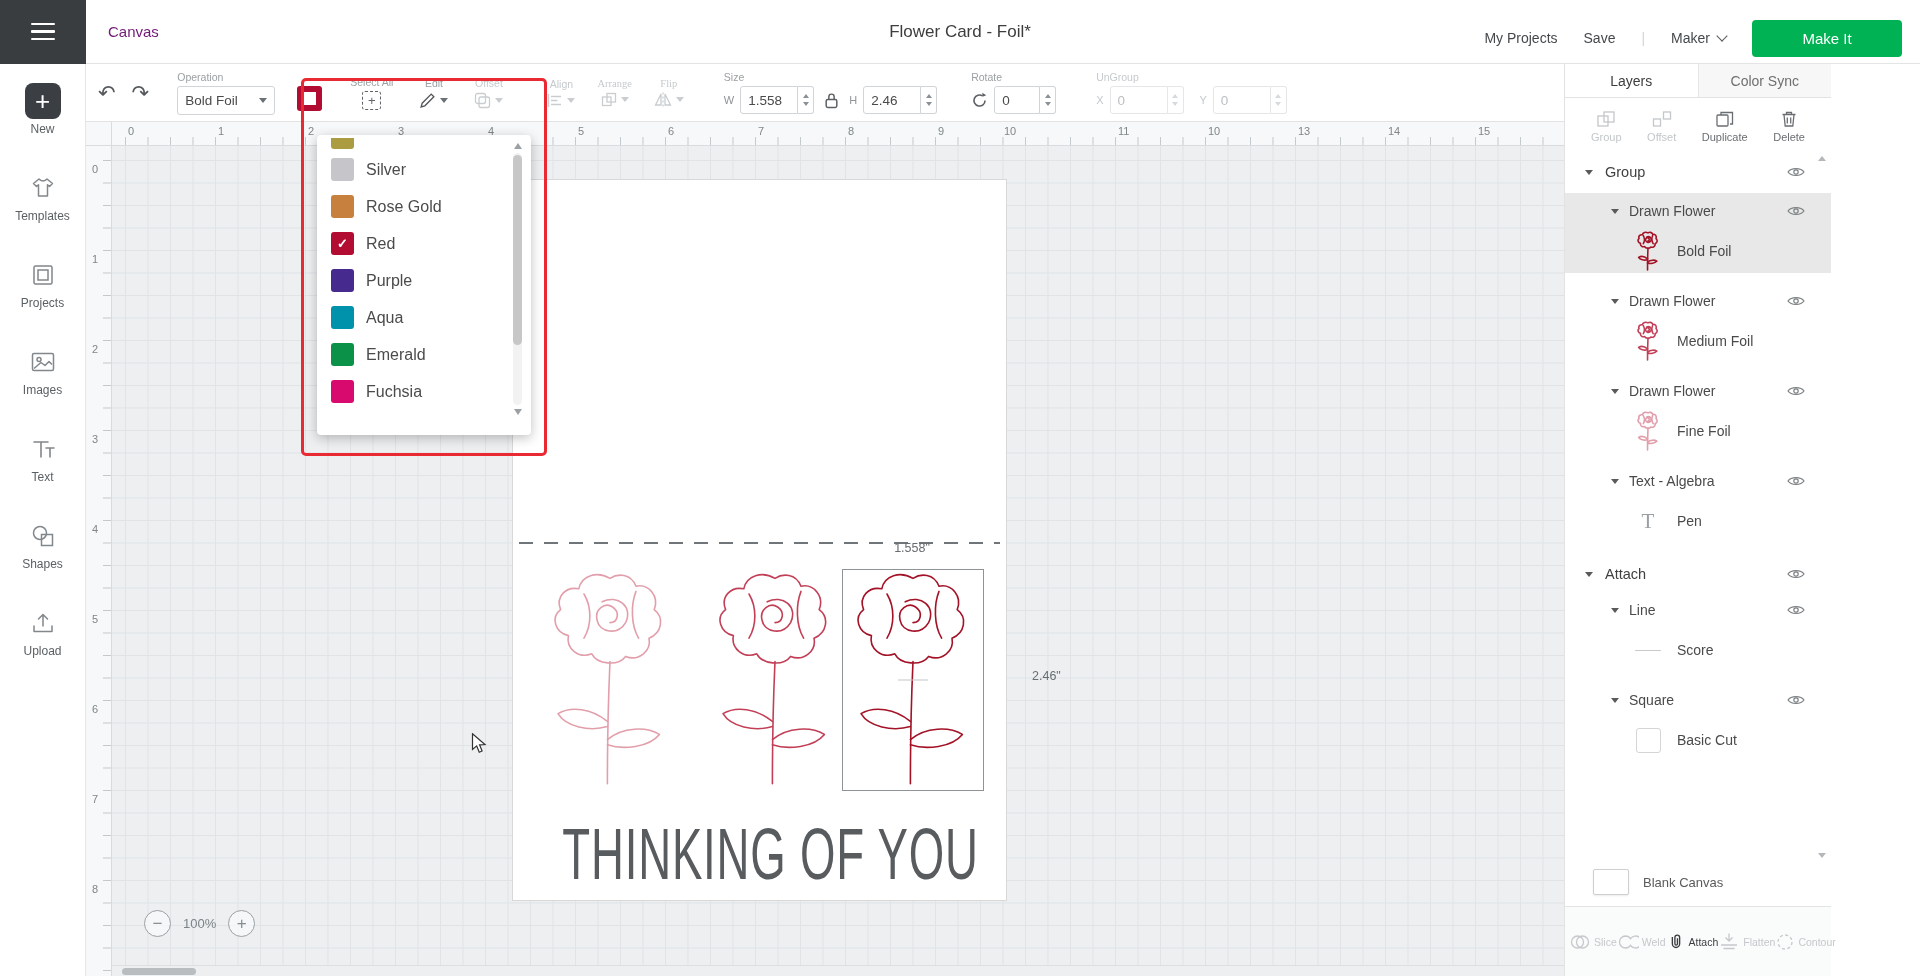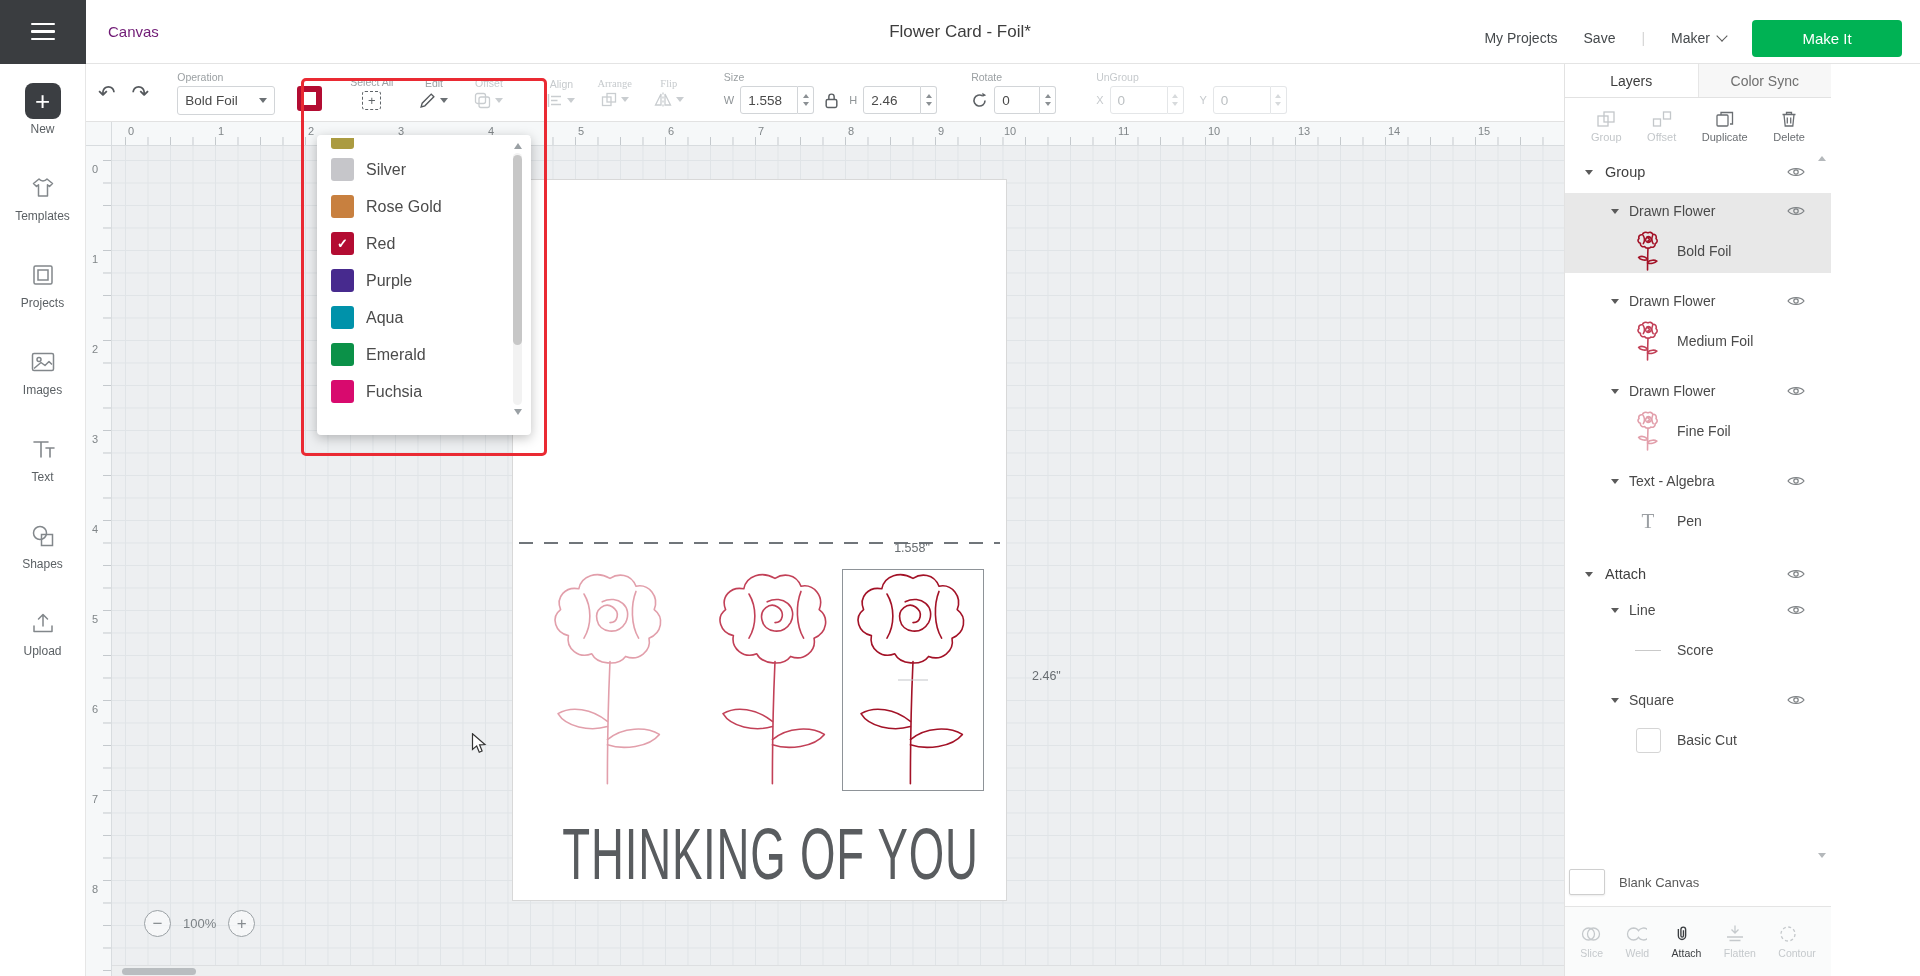--- a/index.html
+++ b/index.html
@@ -153,27 +153,27 @@
   .leaf .lp-label{margin-left:16px;}
   .lp-eye{margin-left:auto;margin-right:26px;display:flex;align-items:center;}
   .mt10{margin-top:10px;} .mt13{margin-top:13px;} .mt3{margin-top:3px;}
   .selected-group{background:#e8e8e8;}
   .thumb-line{width:26px;height:0;border-top:1.5px solid #c9c9c9;}
   .thumb-square{width:25px;height:25px;background:#fff;border:1px solid #d5d5d5;border-radius:3px;}
   .thumb-T{font-size:21px;color:#9b9fa3;font-family:"Liberation Serif",serif;}
   .list-arrow-up{position:absolute;top:2px;right:5px;width:0;height:0;border-left:4px solid transparent;border-right:4px solid transparent;border-bottom:5.5px solid #b4b8bb;}
   .list-arrow-dn{position:absolute;bottom:4px;right:5px;width:0;height:0;border-left:4px solid transparent;border-right:4px solid transparent;border-top:5.5px solid #b4b8bb;}
 
-  .blank-row{position:absolute;left:0;top:799px;right:0;height:38px;display:flex;align-items:center;padding-left:4px;gap:14px;text-align:right;}
+  .blank-row{position:absolute;left:0;top:799px;right:0;height:38px;display:flex;align-items:center;padding-left:28px;gap:14px;text-align:right;}
   .blank-swatch{width:36px;height:26px;background:#fff;border:1px solid #cfcfcf;border-radius:2px;box-shadow:0 1px 2px rgba(0,0,0,0.08);}
   .blank-label{font-size:13px;color:#5a5a5a;}
 
   .rp-bottom{position:absolute;left:0;bottom:0;right:0;height:70px;background:#fafbfb;border-top:1px solid #e4e4e4;
              display:flex;justify-content:space-around;align-items:center;padding:0 4px;}
-  .rpb-item{display:flex;flex-direction:column;gap:3px;cursor:pointer;}
+  .rpb-item{display:flex;flex-direction:row;align-items:center;gap:3px;cursor:pointer;}
   .rpb-item .lbl{font-size:10.5px;}
   .rpb-item.dis{color:#c5c9cc;} .rpb-item.dis .lbl{color:#c5c9cc;}
   .rpb-item.en{color:#3b3e41;} .rpb-item.en .lbl{color:#3b3e41;}
 
   svg{display:block;}
   .hidden-defs{position:absolute;width:0;height:0;overflow:hidden;}
 </style>
 </head>
 <body>
 

